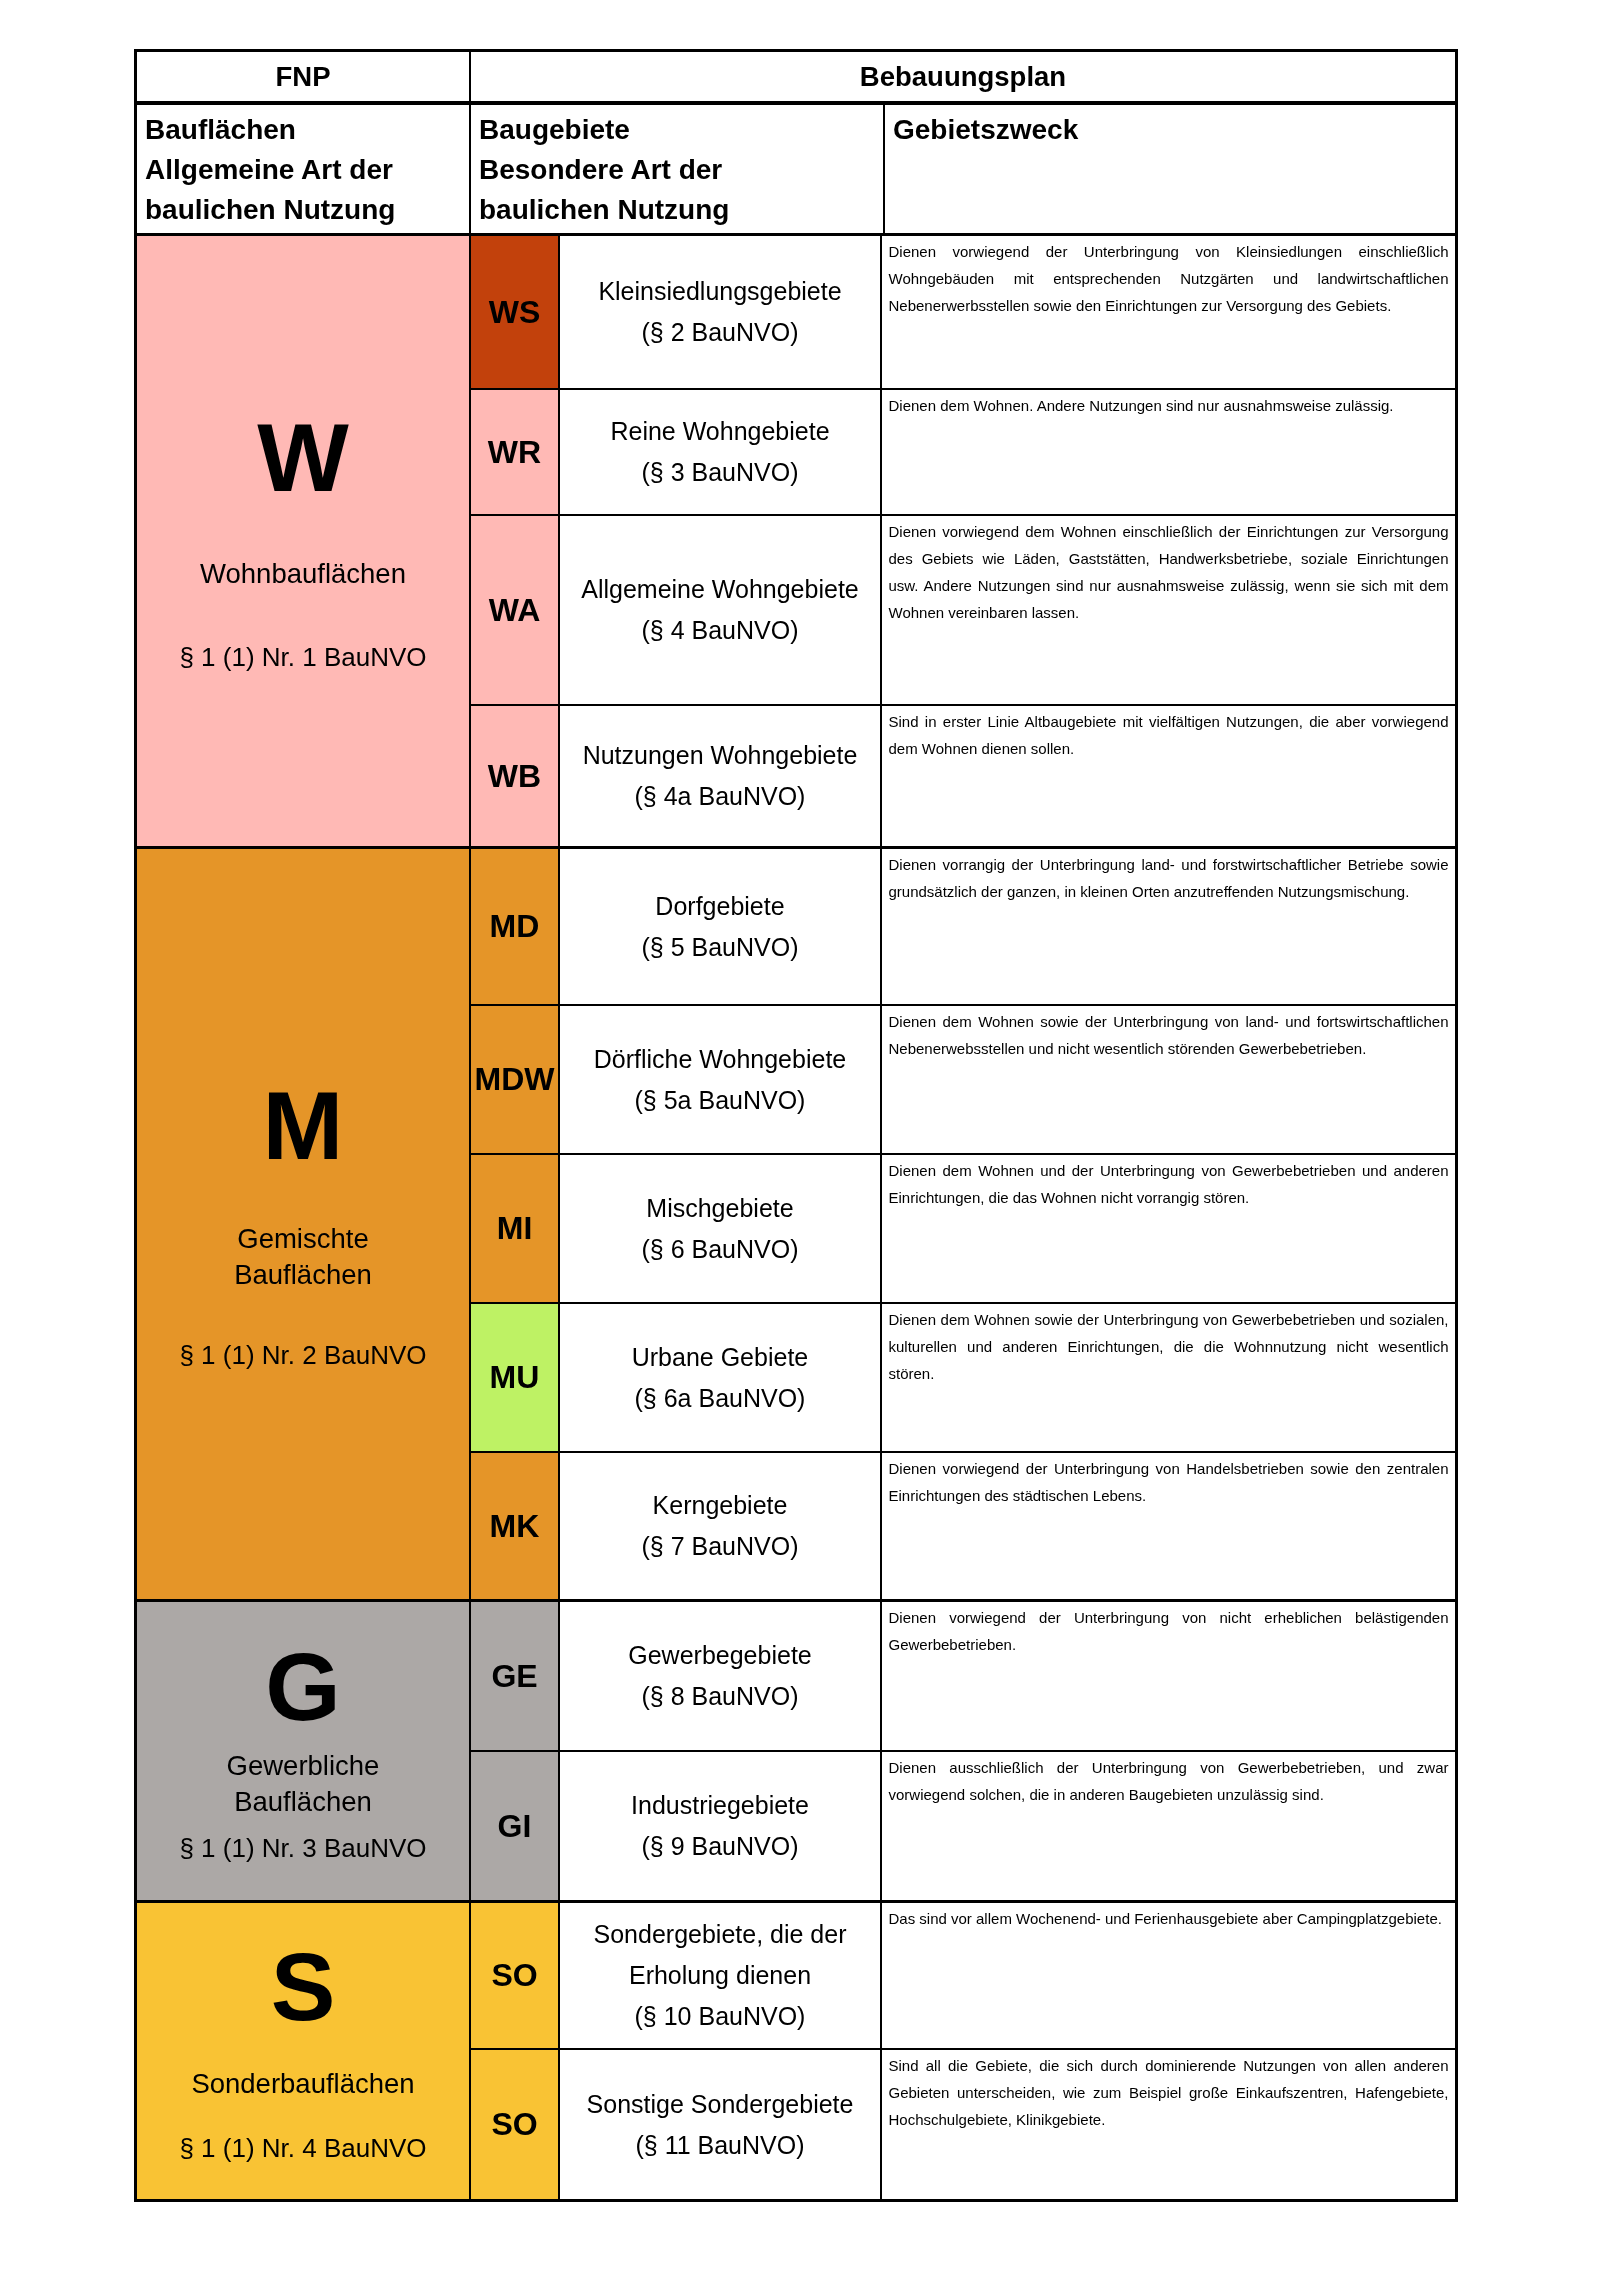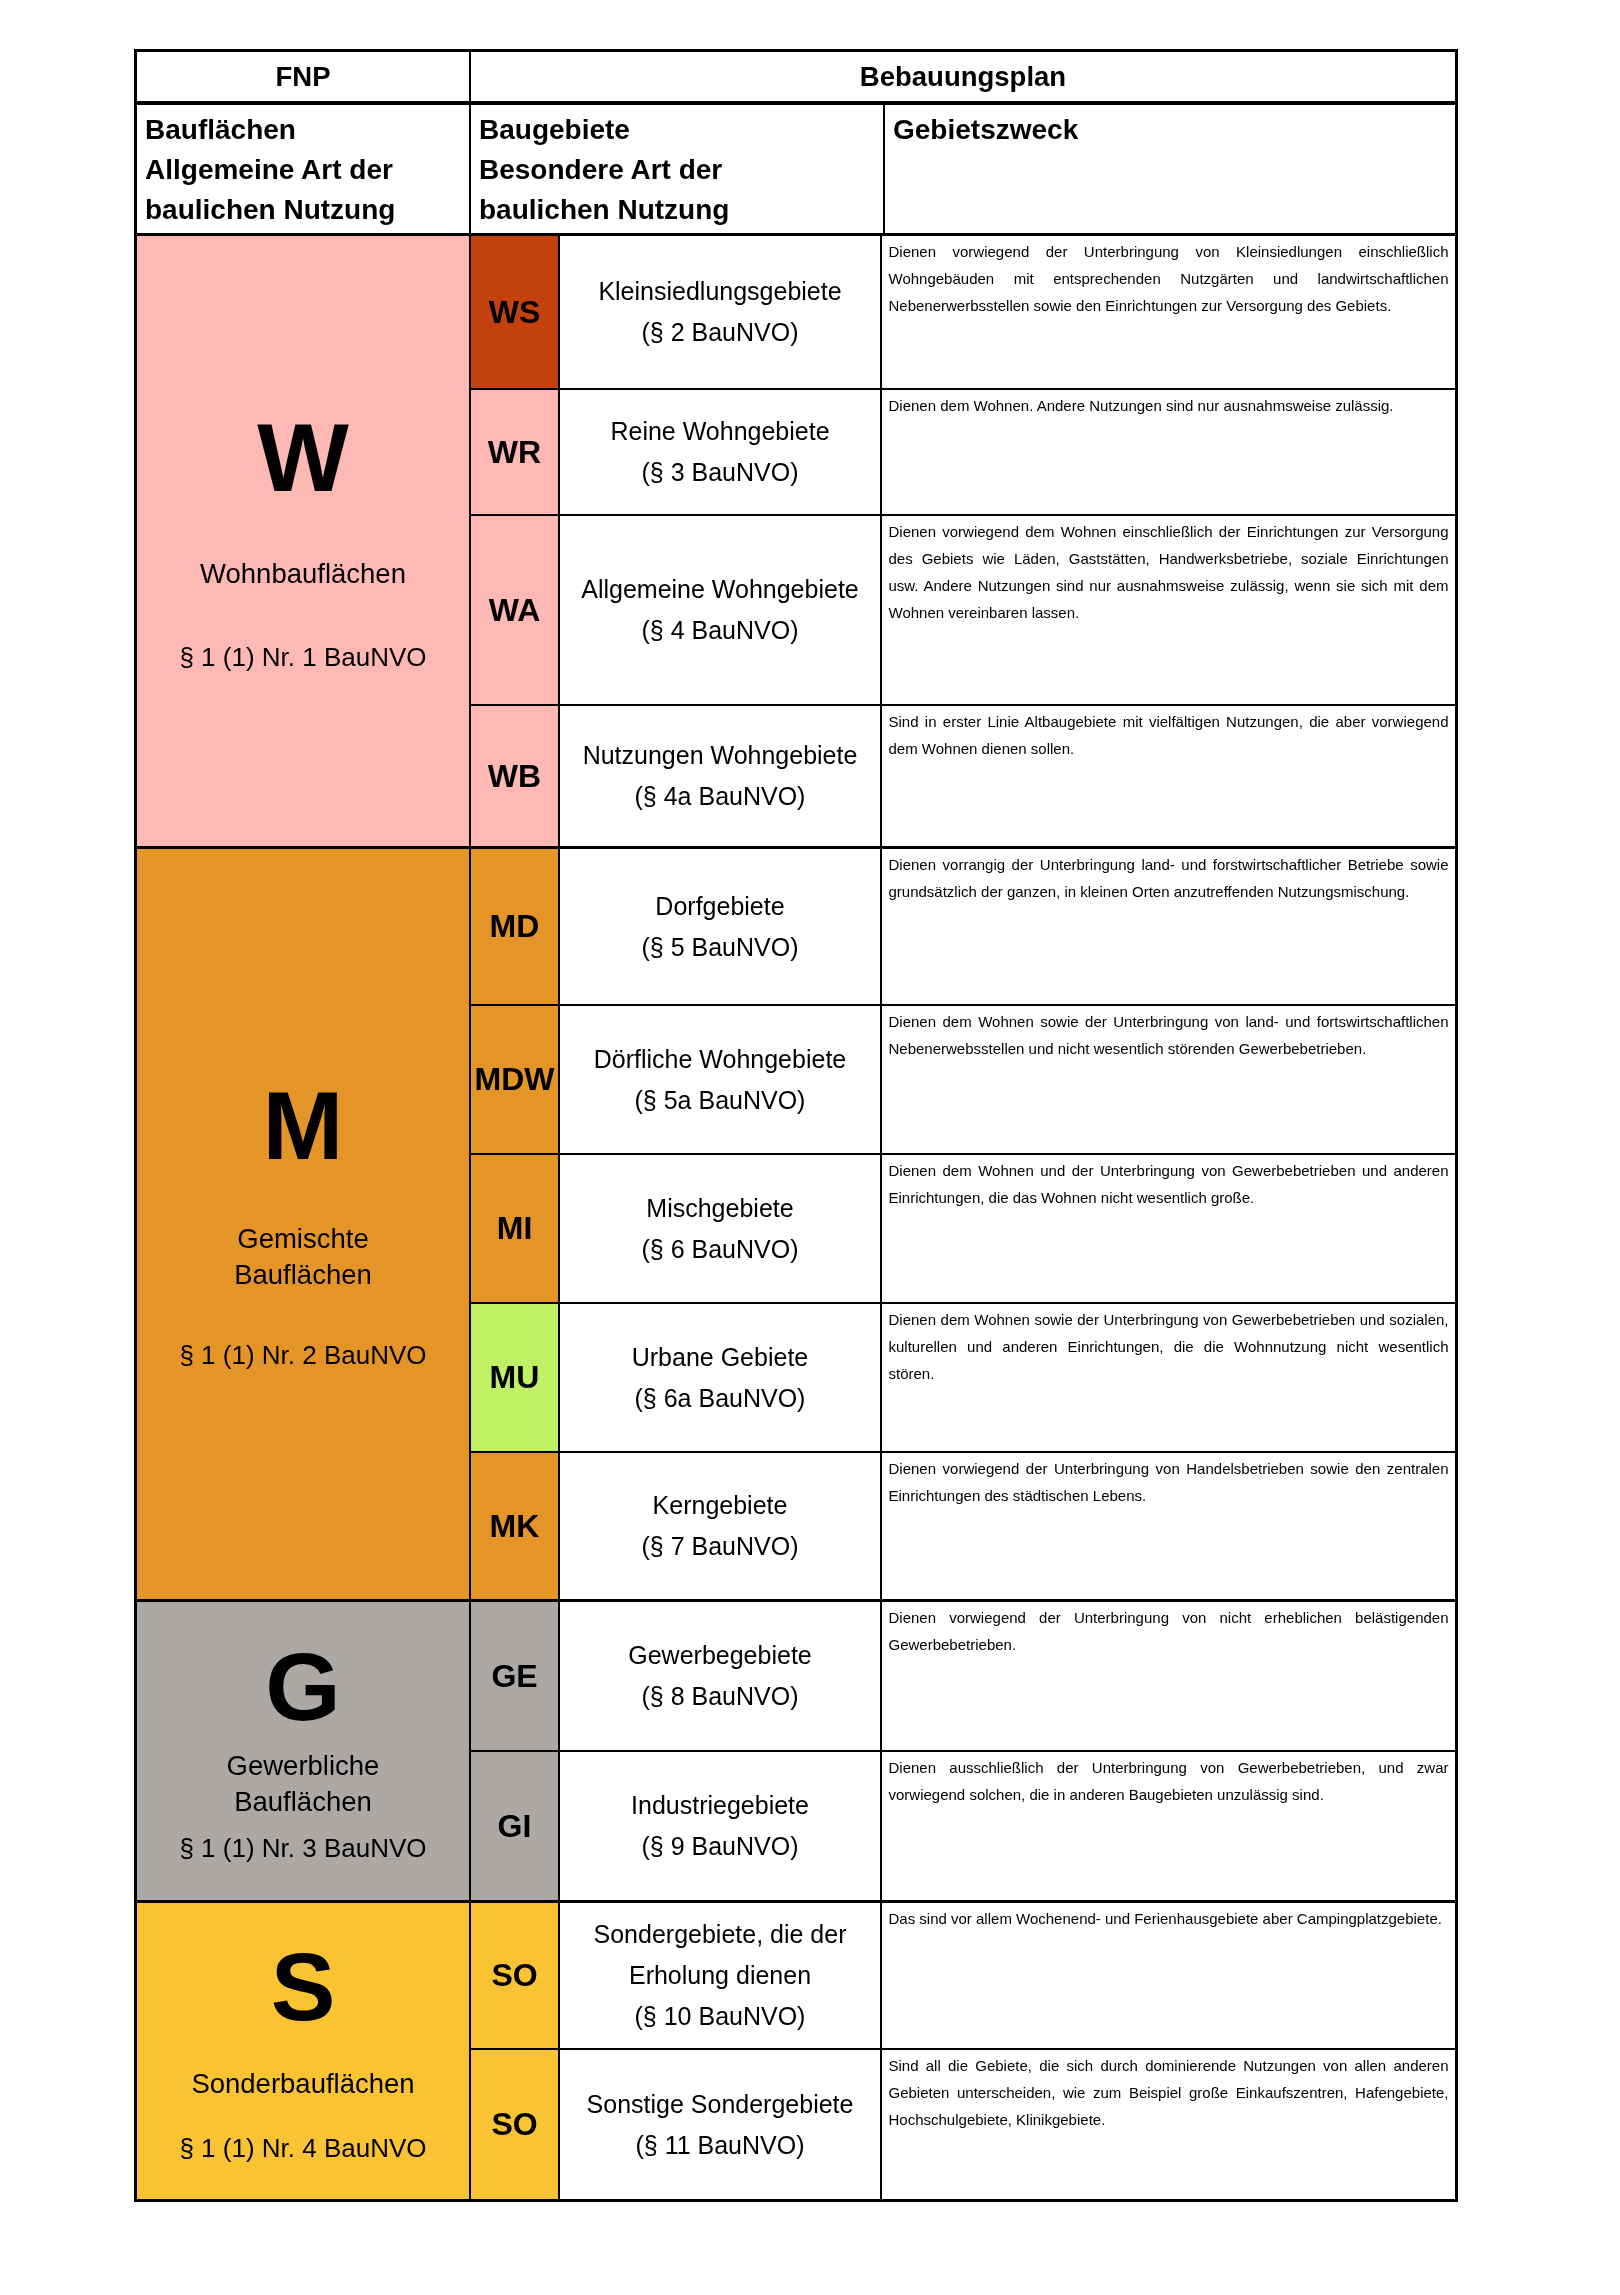--- a/index.html
+++ b/index.html
@@ -121,21 +121,21 @@
         <div class="row r-mdw">
           <div class="code" style="background-color: rgb(229, 149, 40);">MDW</div>
           <div class="gname">Dörfliche Wohngebiete
 (§ 5a BauNVO)</div>
           <div class="zweck">Dienen dem Wohnen sowie der Unterbringung von land- und fortswirtschaftlichen Nebenerwebsstellen und nicht wesentlich störenden Gewerbebetrieben.</div>
         </div>
         <div class="row r-mi">
           <div class="code" style="background-color: rgb(229, 149, 40);">MI</div>
           <div class="gname">Mischgebiete
 (§ 6 BauNVO)</div>
-          <div class="zweck">Dienen dem Wohnen und der Unterbringung von Gewerbebetrieben und anderen Einrichtungen, die das Wohnen nicht wesentlich große.</div>
+          <div class="zweck">Dienen dem Wohnen und der Unterbringung von Gewerbebetrieben und anderen Einrichtungen, die das Wohnen nicht vorrangig stören.</div>
         </div>
         <div class="row r-mu">
           <div class="code" style="background-color: #bef264;">MU</div>
           <div class="gname">Urbane Gebiete
 (§ 6a BauNVO)</div>
           <div class="zweck">Dienen dem Wohnen sowie der Unterbringung von Gewerbebetrieben und sozialen, kulturellen und anderen Einrichtungen, die die Wohnnutzung nicht wesentlich stören.</div>
         </div>
         <div class="row r-mk">
           <div class="code" style="background-color: rgb(229, 149, 40);">MK</div>
           <div class="gname">Kerngebiete

